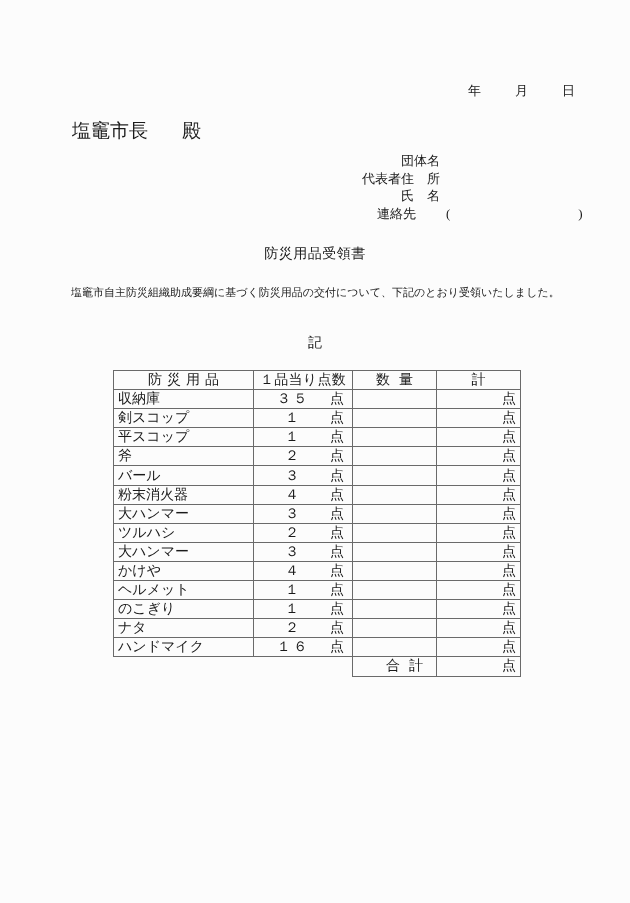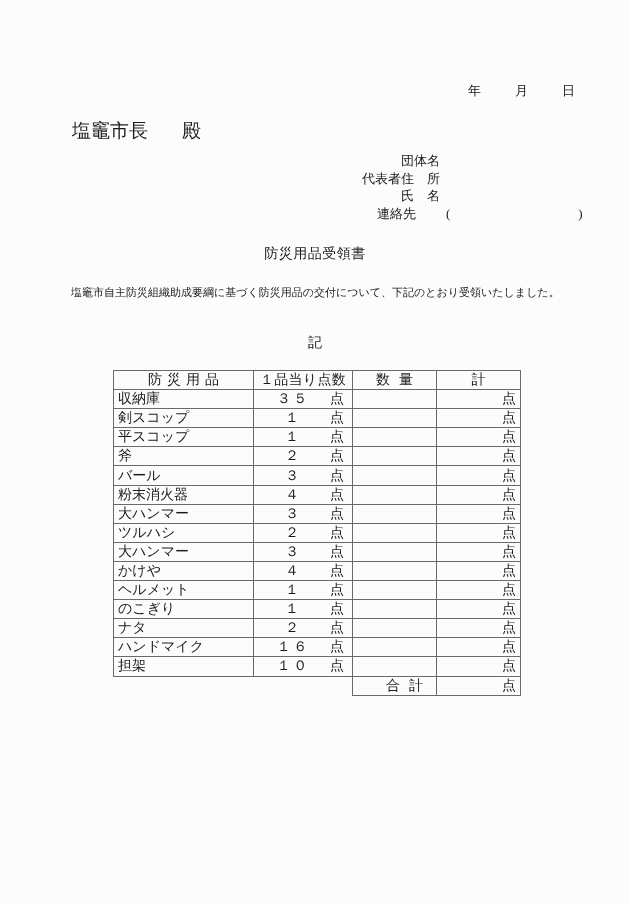--- a/index.html
+++ b/index.html
@@ -364,29 +364,20 @@
           </tr>
           <tr>
             <td class="item">ハンドマイク</td>
             <td class="unit">
               <span class="num">１６</span>
               <span class="ten">点</span>
             </td>
             <td class="qty"></td>
             <td class="sum">点</td>
           </tr>
-          <tr>
-            <td class="item">担架</td>
-            <td class="unit">
-              <span class="num">１０</span>
-              <span class="ten">点</span>
-            </td>
-            <td class="qty"></td>
-            <td class="sum">点</td>
-          </tr>
           <tr class="total">
             <td class="blank" colspan="2"></td>
             <td class="label">合計</td>
             <td class="sum">点</td>
           </tr>
         </tbody>
     </table>
   </div>
 
 </div>

